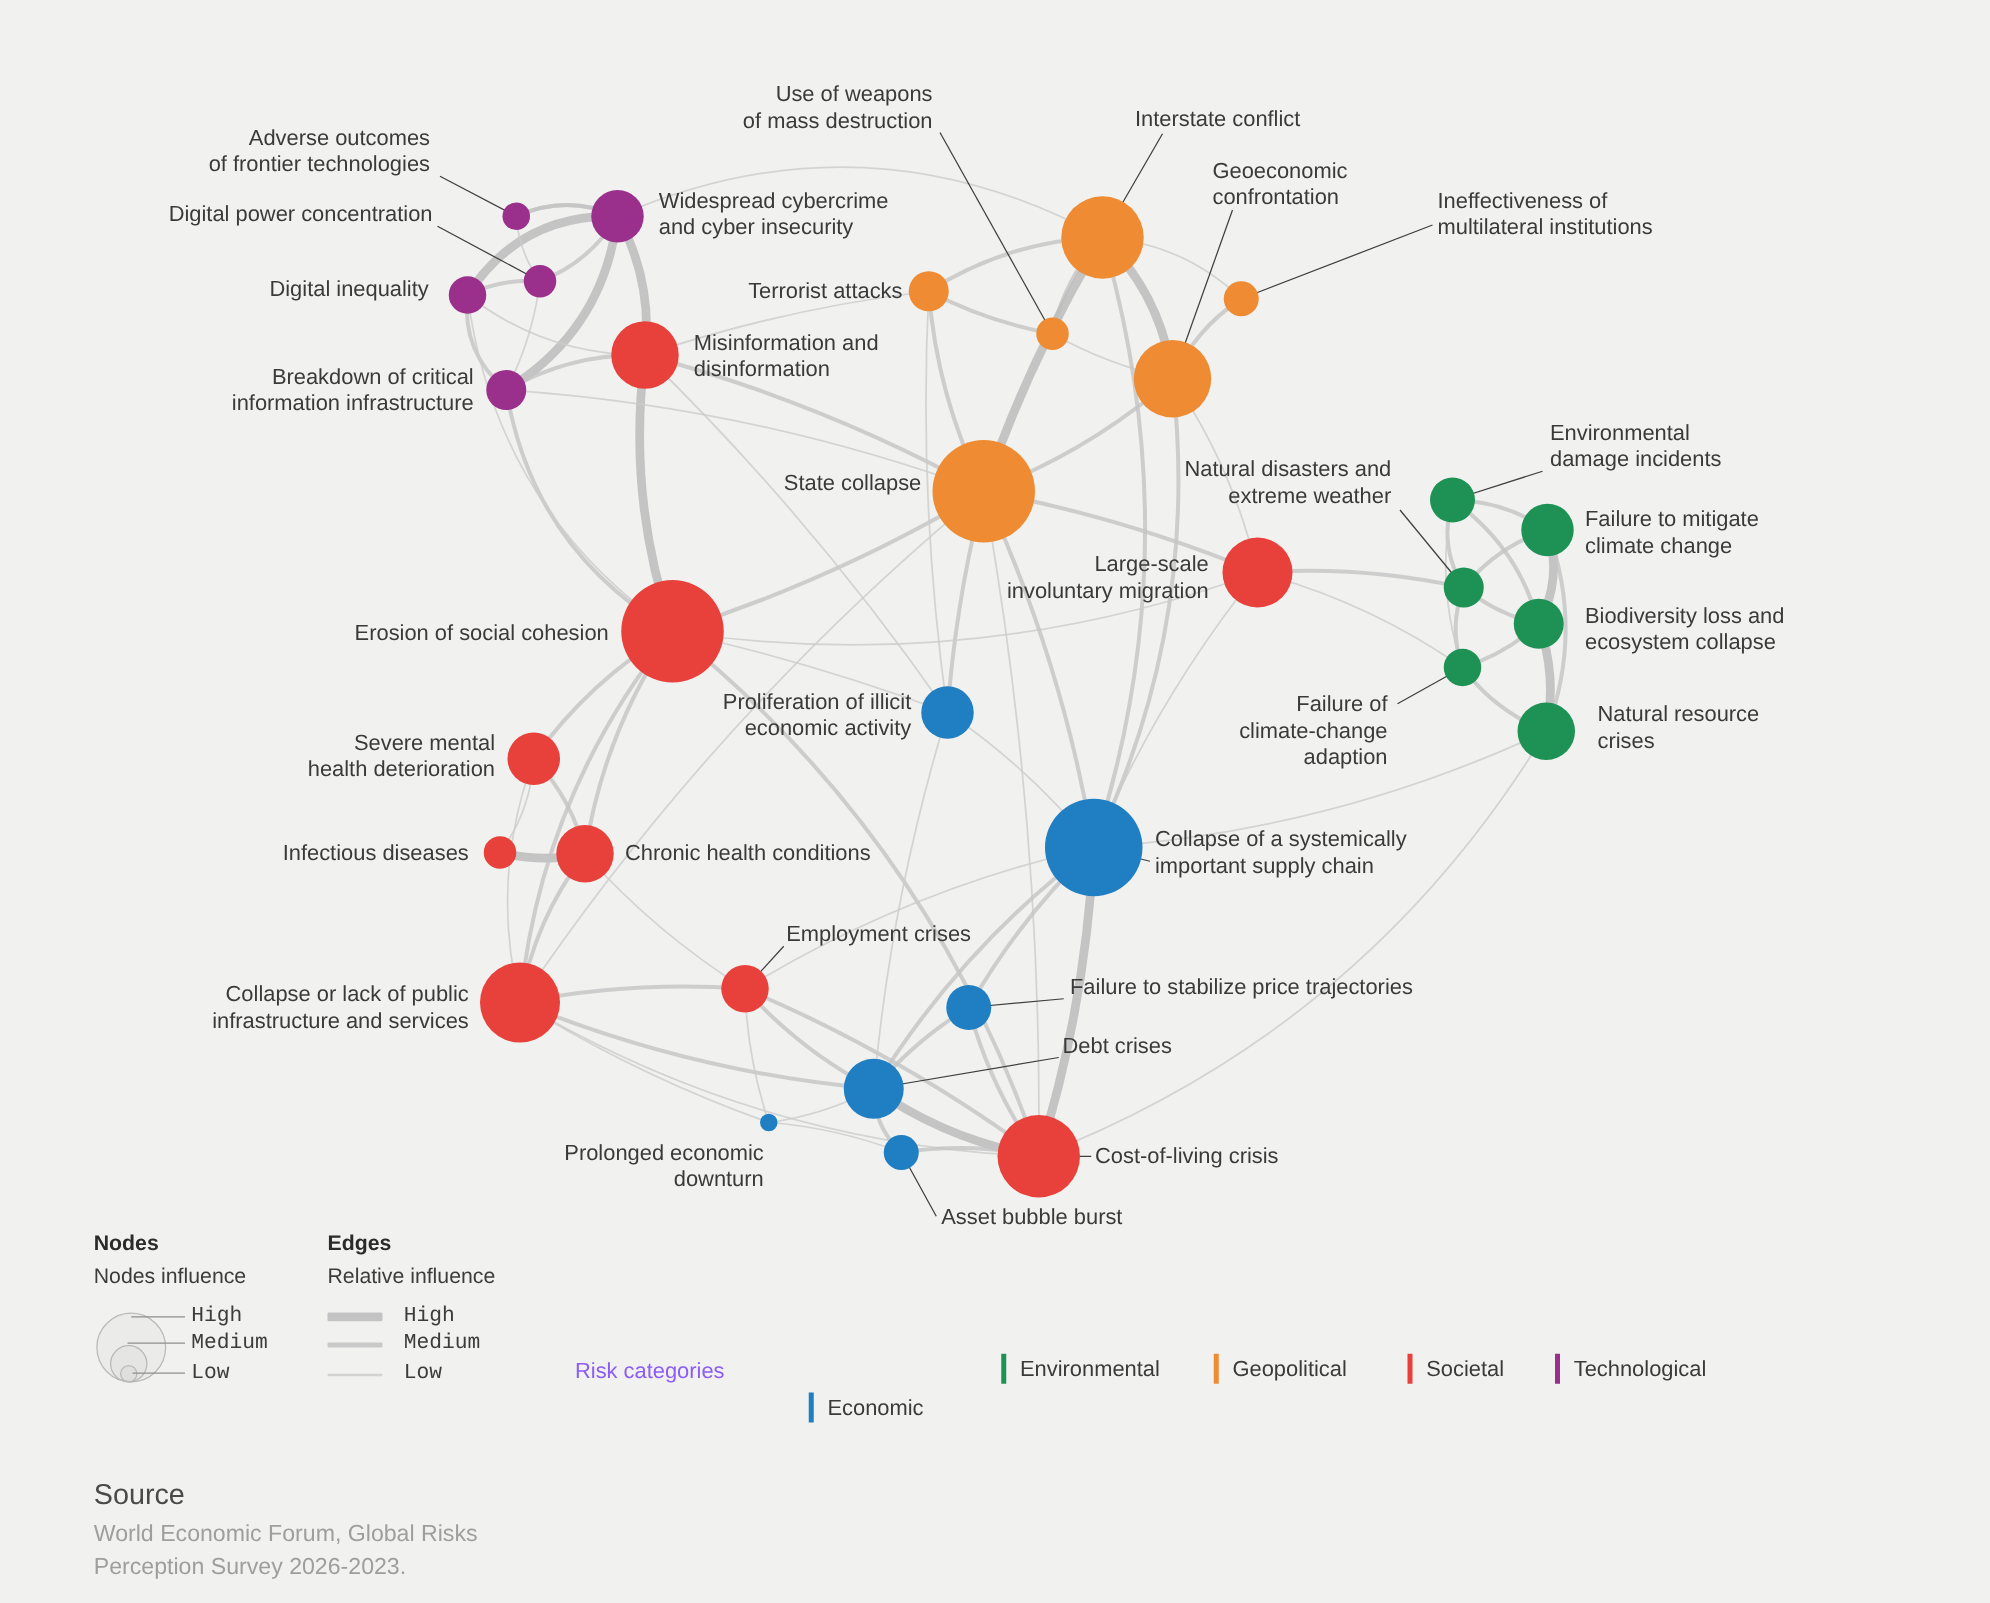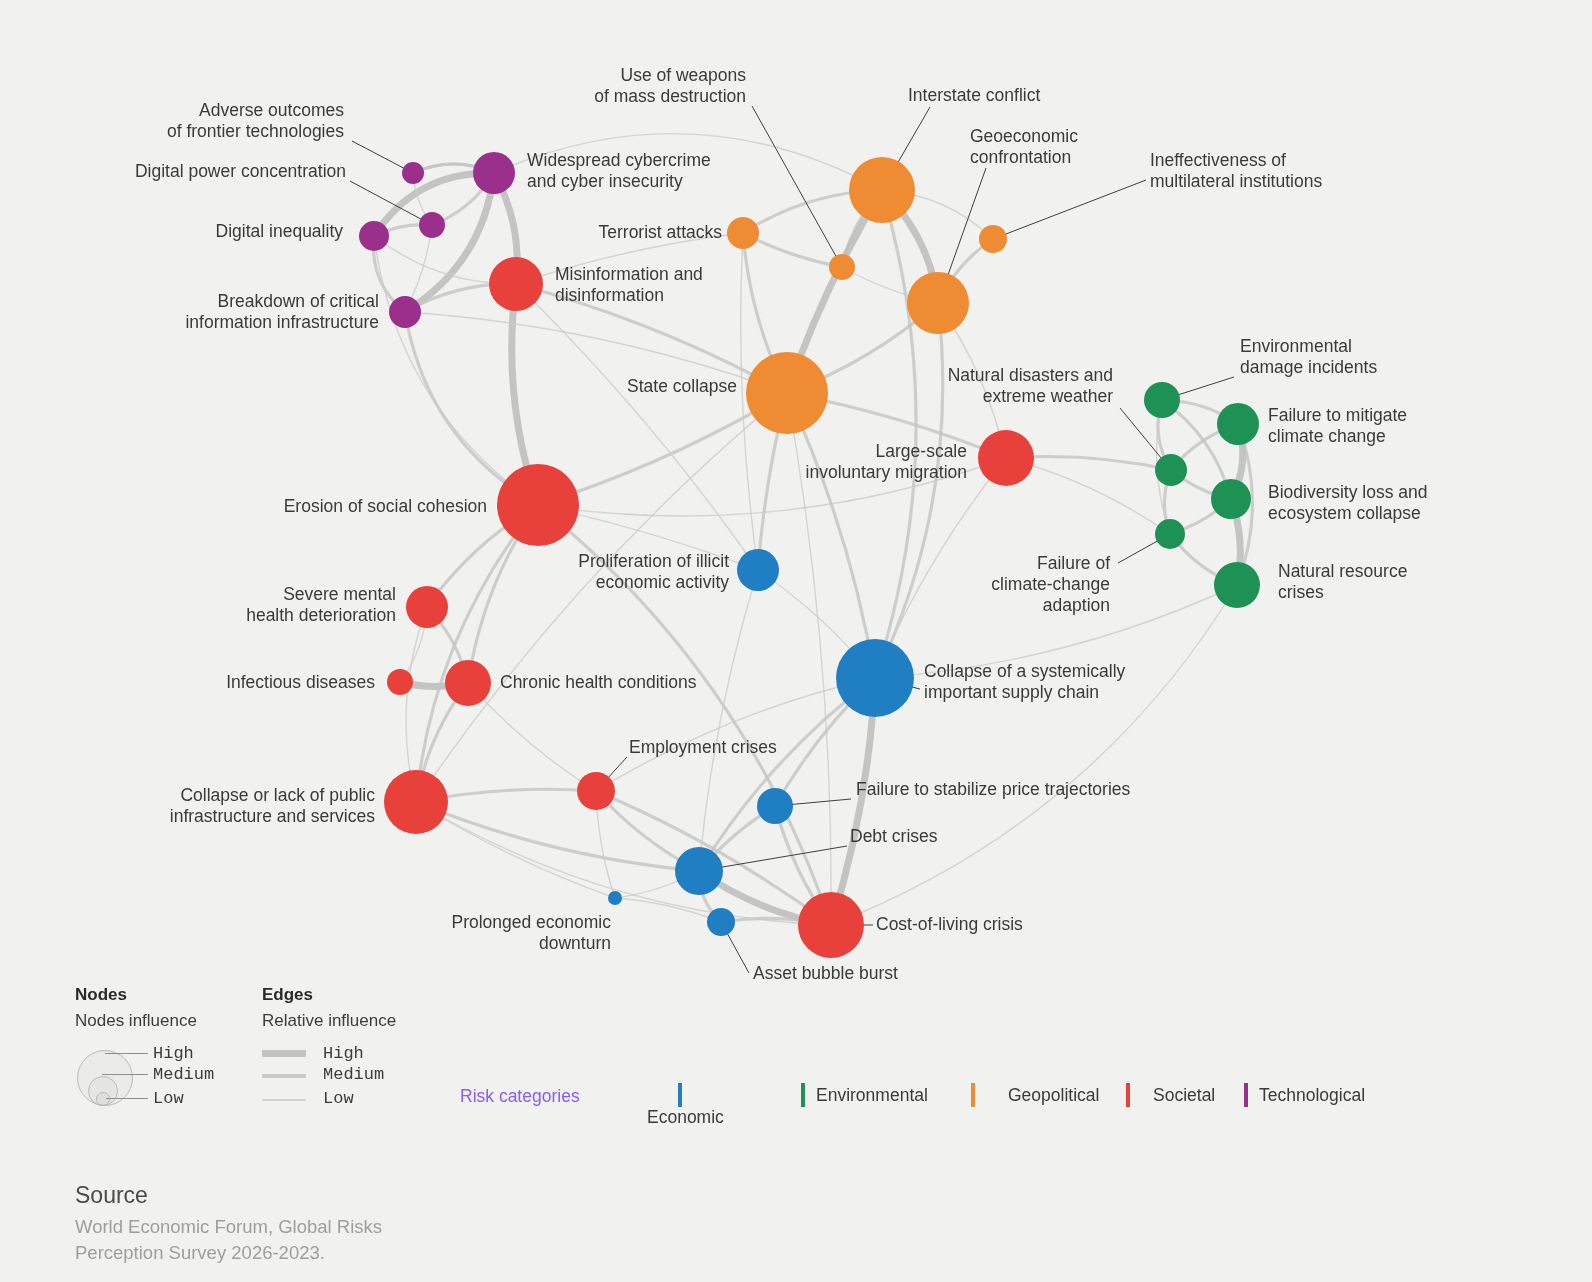--- a/index.html
+++ b/index.html
@@ -232,33 +232,33 @@
     <div class="edge-bar" style="left:0;top:10px;width:44px;height:7px;background:#c3c3c3;"></div>
     <div class="edge-bar" style="left:0;top:34px;width:44px;height:4px;background:#c9c9c9;"></div>
     <div class="edge-bar" style="left:0;top:59px;width:44px;height:2px;background:#d3d3d3;"></div>
     <div class="size-label" style="left:61px;top:4px;">High</div>
     <div class="size-label" style="left:61px;top:25px;">Medium</div>
     <div class="size-label" style="left:61px;top:49px;">Low</div>
   </div>
 </div>
 
 <div class="cat-row-label" style="left:460px;top:1086px;">Risk categories</div>
-<div class="cat-item" style="left:647px;top:1083px;flex-direction:column;">
+<div class="cat-item" style="left:647px;top:1114px;">
   <div class="cat-swatch" style="background: rgb(31, 127, 194);"></div>
   <div class="cat-label">Economic</div>
 </div>
 <div class="cat-item" style="left:801px;top:1083px;">
   <div class="cat-swatch" style="background: rgb(30, 146, 84);"></div>
   <div class="cat-label">Environmental</div>
 </div>
-<div class="cat-item" style="left:971px;top:1083px;gap:22px;">
+<div class="cat-item" style="left:971px;top:1083px;">
   <div class="cat-swatch" style="background: rgb(238, 139, 51);"></div>
   <div class="cat-label">Geopolitical</div>
 </div>
-<div class="cat-item" style="left:1126px;top:1083px;gap:12px;">
+<div class="cat-item" style="left:1126px;top:1083px;">
   <div class="cat-swatch" style="background: rgb(232, 64, 58);"></div>
   <div class="cat-label">Societal</div>
 </div>
 <div class="cat-item" style="left:1244px;top:1083px;">
   <div class="cat-swatch" style="background: rgb(155, 47, 140);"></div>
   <div class="cat-label">Technological</div>
 </div>
 
 <div class="source-label" style="left:75px;top:1182px;">Source</div>
 <div class="source-line" style="left:75px;top:1216px;">World Economic Forum, Global Risks</div>

